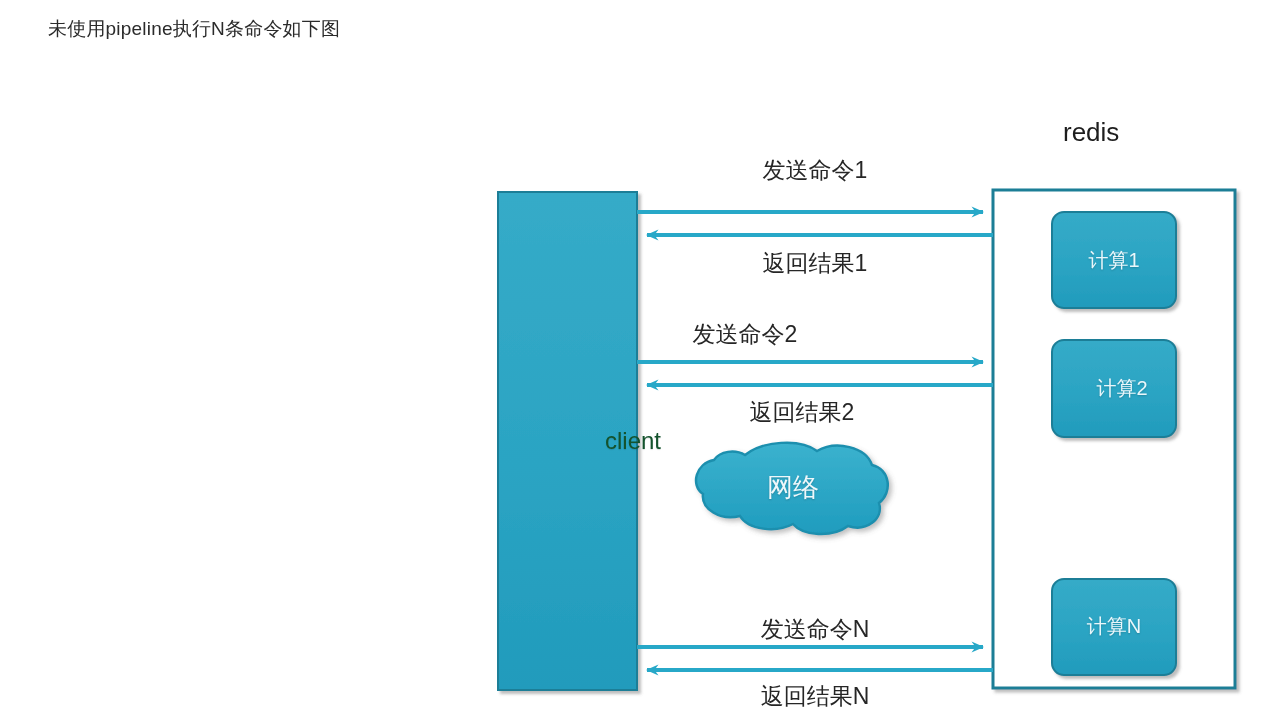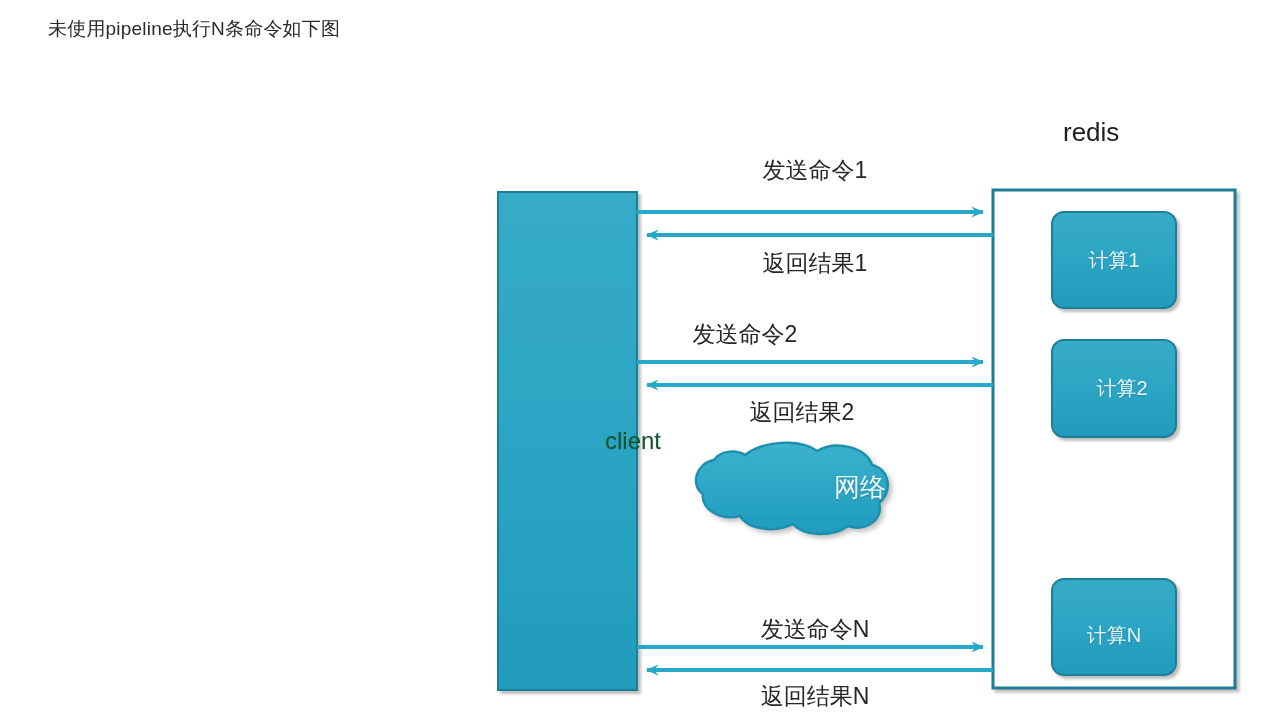--- a/index.html
+++ b/index.html
@@ -68,27 +68,27 @@
 
   .compute-label {
     color: #eaf7fb;
     font-size: 20px;
     line-height: 30px;
     text-align: center;
     text-shadow: 0 1px 2px rgba(0,0,0,0.18);
   }
   #compute-1-label { left: 1052px; top: 245px; width: 124px; }
   #compute-2-label { left: 1052px; top: 373px; width: 140px; }
-  #compute-n-label { left: 1052px; top: 611px; width: 124px; margin-top: 9px; }
+  #compute-n-label { left: 1052px; top: 611px; width: 124px; }
 
   #cloud-label {
     left: 700px;
     top: 471px;
     width: 186px;
-    text-align: right;
+    text-align: center;
     color: #eef8fb;
     font-size: 26px;
     line-height: 32px;
     text-shadow: 0 1px 2px rgba(0,0,0,0.2);
   }
 
   .flow-label {
     position: absolute;
     color: #262626;
     font-size: 23px;

